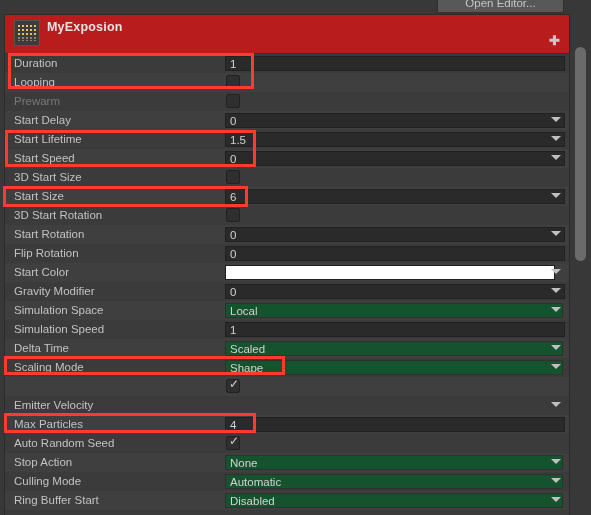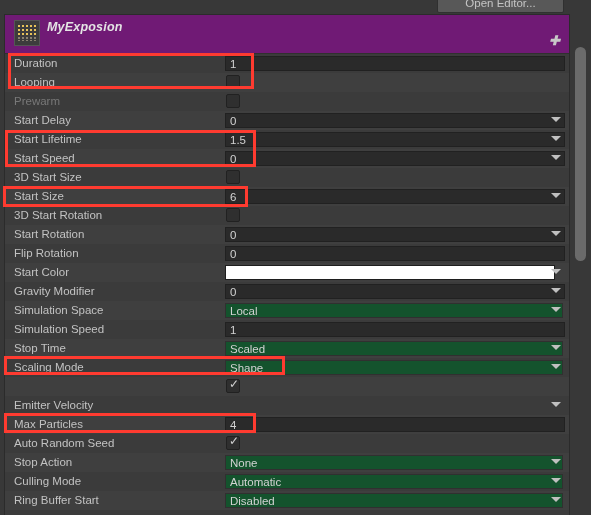--- a/index.html
+++ b/index.html
@@ -47,23 +47,22 @@
     background: #3b3b3b;
     border: 1px solid #2b2b2b;
     border-bottom: none;
     box-sizing: border-box;
     overflow: hidden;
   }
 
   .comp-header {
     position: relative;
     height: 38px;
-    background: #701a75;
+    background: #b91c1c;
     border-bottom: 1px solid #303030;
-    font-style: italic;
   }
   .comp-icon {
     position: absolute;
     left: 9px; top: 5px;
     width: 26px; height: 26px;
     background: #3c3c3c;
     border: 1px solid #555;
     box-sizing: border-box;
     overflow: hidden;
   }
@@ -305,21 +304,21 @@
         <div class="row alt">
           <div class="row-label">Simulation Space</div>
           <div class="field drop">Local</div>
           <div class="arrow"></div>
         </div>
         <div class="row">
           <div class="row-label">Simulation Speed</div>
           <div class="field num">1</div>
         </div>
         <div class="row alt">
-          <div class="row-label">Stop Time</div>
+          <div class="row-label">Delta Time</div>
           <div class="field drop">Scaled</div>
           <div class="arrow"></div>
         </div>
         <div class="row">
           <div class="row-label">Scaling Mode</div>
           <div class="field drop">Shape</div>
           <div class="arrow"></div>
         </div>
         <div class="row alt">
           <div class="checkbox">

